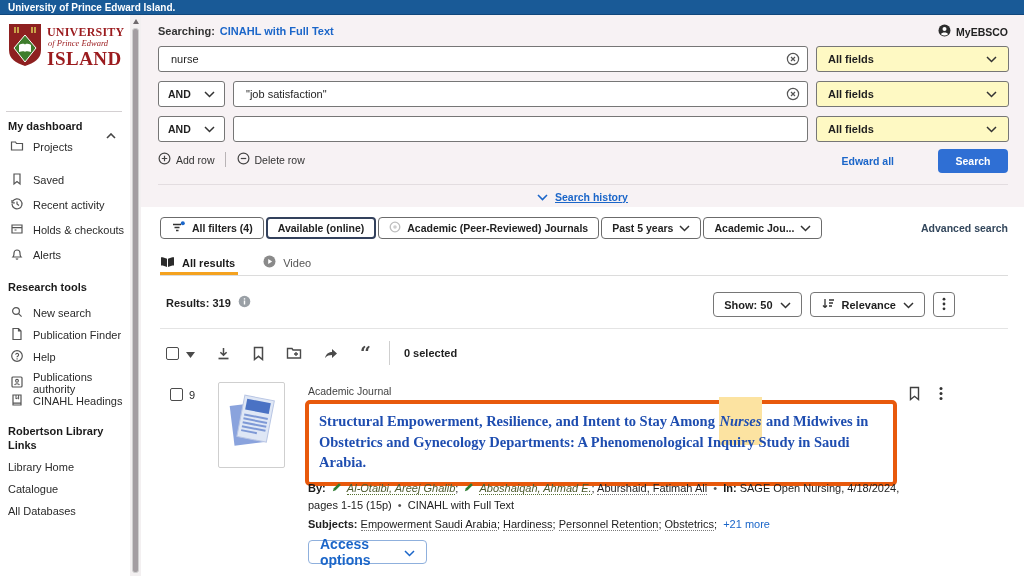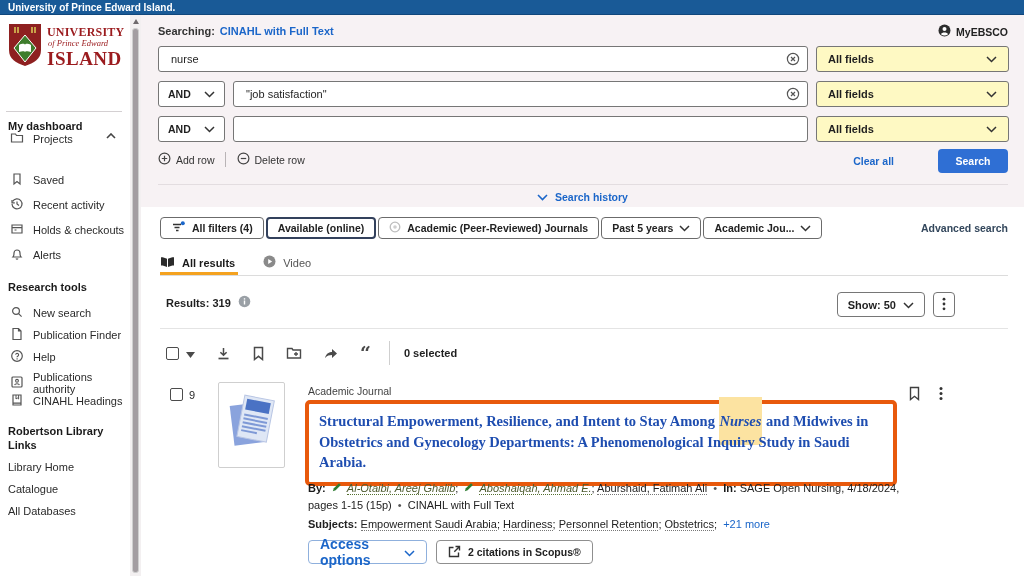--- a/index.html
+++ b/index.html
@@ -62,21 +62,21 @@
   .rowtools { position:absolute; left:17px; top:137px; display:flex; align-items:center;
               font-size:10.5px; color:#333; }
   .rowtool { display:flex; align-items:center; gap:5px; cursor:pointer; }
   .rowtool + .rowtool { margin-left:10px; padding-left:11px; border-left:1px solid #b9b4b6; }
   .clearall { position:absolute; right:130px; top:140px; font-size:10.5px; font-weight:bold;
               color:#1b66c9; cursor:pointer; }
   .search-btn { position:absolute; right:16px; top:134px; width:70px; height:24px; background:#2f6fd4;
                 color:#fff; font-size:10.5px; font-weight:bold; border:none; border-radius:4px; cursor:pointer; }
   .panel-div { position:absolute; left:17px; top:169px; width:850px; height:1px; background:#e3dde0; }
   .shistory { position:absolute; left:0; top:176px; width:883px; display:flex; justify-content:center;
-              align-items:center; gap:7px; font-size:10.5px; font-weight:bold; color:#1b66c9; cursor:pointer; }
+              align-items:center; gap:7px; font-size:10.5px; font-weight:bold; color:#1b66c9; cursor:pointer;text-decoration:underline; }
 
   
   .chips { position:absolute; left:19px; top:202px; display:flex; gap:2px; }
   .chip { height:22px; background:#fff; border:1px solid #6b6b6b; border-radius:4px;
           display:flex; align-items:center; gap:6px; padding:0 10px;
           font-size:10.5px; font-weight:bold; color:#222; cursor:pointer; white-space:nowrap; }
   .chip.selected { border:2px solid #33415c; }
   .adv-search { position:absolute; right:16px; top:207px; font-size:10.5px; font-weight:bold;
                 color:#33475c; cursor:pointer; }
 
@@ -173,21 +173,21 @@
     </div>
     <div class="side-div"></div>
 
     <div class="side-h" style="top:105px;">My dashboard</div>
     <span class="chev-up">
       <svg width="10" height="6" viewBox="0 0 10 6">
           <path d="M1 5l4-4 4 4" stroke="#444" stroke-width="1.6" fill="none"></path>
         </svg>
     </span>
 
-    <div class="side-item" style="top:116px;">
+    <div class="side-item" style="top:124px;">
       <span><svg width="14" height="14" viewBox="0 0 14 14">
             <path d="M1.5 3h4l1 1.5h6V11h-11z" stroke="#555" stroke-width="1.2" fill="none"></path>
           </svg></span>
       <span>Projects</span>
     </div>
     <div class="side-item" style="top:157px;">
       <span><svg width="14" height="14" viewBox="0 0 14 14">
             <path d="M4 2h6v10L7 9.6 4 12z" stroke="#555" stroke-width="1.2" fill="none"></path>
           </svg></span>
       <span>Saved</span>
@@ -349,21 +349,21 @@
           <span>Add row</span>
         </span>
         <span class="rowtool">
           <span><svg width="13" height="13" viewBox="0 0 13 13">
                 <circle cx="6.5" cy="6.5" r="5.4" stroke="#444" stroke-width="1.2" fill="none"></circle>
                 <path d="M3.8 6.5h5.4" stroke="#444" stroke-width="1.2"></path>
               </svg></span>
           <span>Delete row</span>
         </span>
       </div>
-      <span class="clearall">Clear all</span>
+      <span class="clearall">Edward all</span>
       <button class="search-btn">Search</button>
 
       <div class="panel-div"></div>
       <div class="shistory">
         <span><svg width="11" height="7" viewBox="0 0 11 7">
               <path d="M1 1l4.5 4.5L10 1" stroke="#1b66c9" stroke-width="1.6" fill="none"></path>
             </svg></span>
         <span>Search history</span>
       </div>
     </div>
@@ -433,20 +433,32 @@
         <svg width="13" height="13" viewBox="0 0 13 13">
             <circle cx="6.5" cy="6.5" r="5.8" fill="#9aa0a6"></circle>
             <rect x="5.8" y="3.2" width="1.4" height="1.4" fill="#fff"></rect>
             <rect x="5.8" y="5.5" width="1.4" height="4" fill="#fff"></rect>
           </svg>
       </span>
     </div>
     <div class="rb-right">
       <div class="rb-box">
         <span>Show: 50</span>
+        <span><svg width="11" height="7" viewBox="0 0 11 7">
+              <path d="M1 1l4.5 4.5L10 1" stroke="#333" stroke-width="1.5" fill="none"></path>
+            </svg></span>
+      </div>
+      <div class="rb-box">
+        <span>
+          <svg width="14" height="13" viewBox="0 0 14 13">
+              <path d="M4 2v8.5M4 10.5L2 8.5M4 10.5l2-2" stroke="#333" stroke-width="1.3" fill="none"></path>
+              <path d="M8 3h5M8 6h4M8 9h3" stroke="#333" stroke-width="1.3"></path>
+            </svg>
+        </span>
+        <span>Relevance</span>
         <span><svg width="11" height="7" viewBox="0 0 11 7">
               <path d="M1 1l4.5 4.5L10 1" stroke="#333" stroke-width="1.5" fill="none"></path>
             </svg></span>
       </div>
       <div class="rb-box" style="padding:0 8px;">
         <span>
           <svg width="4" height="14" viewBox="0 0 4 14">
               <circle cx="2" cy="2.2" r="1.4" fill="#333"></circle>
               <circle cx="2" cy="7" r="1.4" fill="#333"></circle>
               <circle cx="2" cy="11.8" r="1.4" fill="#333"></circle>
@@ -560,25 +572,16 @@
       <span class="more-link">+21 more</span>
     </div>
 
     <div class="rec-actions">
       <div class="access-btn">
         <span>Access options</span>
         <span><svg width="11" height="7" viewBox="0 0 11 7">
               <path d="M1 1l4.5 4.5L10 1" stroke="#1b66c9" stroke-width="1.5" fill="none"></path>
             </svg></span>
       </div>
-      <div class="cite-btn">
-        <span>
-          <svg width="13" height="13" viewBox="0 0 13 13">
-              <path d="M5.5 2.5H1.5v9h9v-4" stroke="#333" stroke-width="1.4" fill="none"></path>
-              <path d="M7.5 1.5h4v4M11.3 1.7L6.3 6.7" stroke="#333" stroke-width="1.4" fill="none"></path>
-            </svg>
-        </span>
-        <span>2 citations in Scopus®</span>
-      </div>
     </div>
 
   </div>
 </div>
 
 </body></html>

